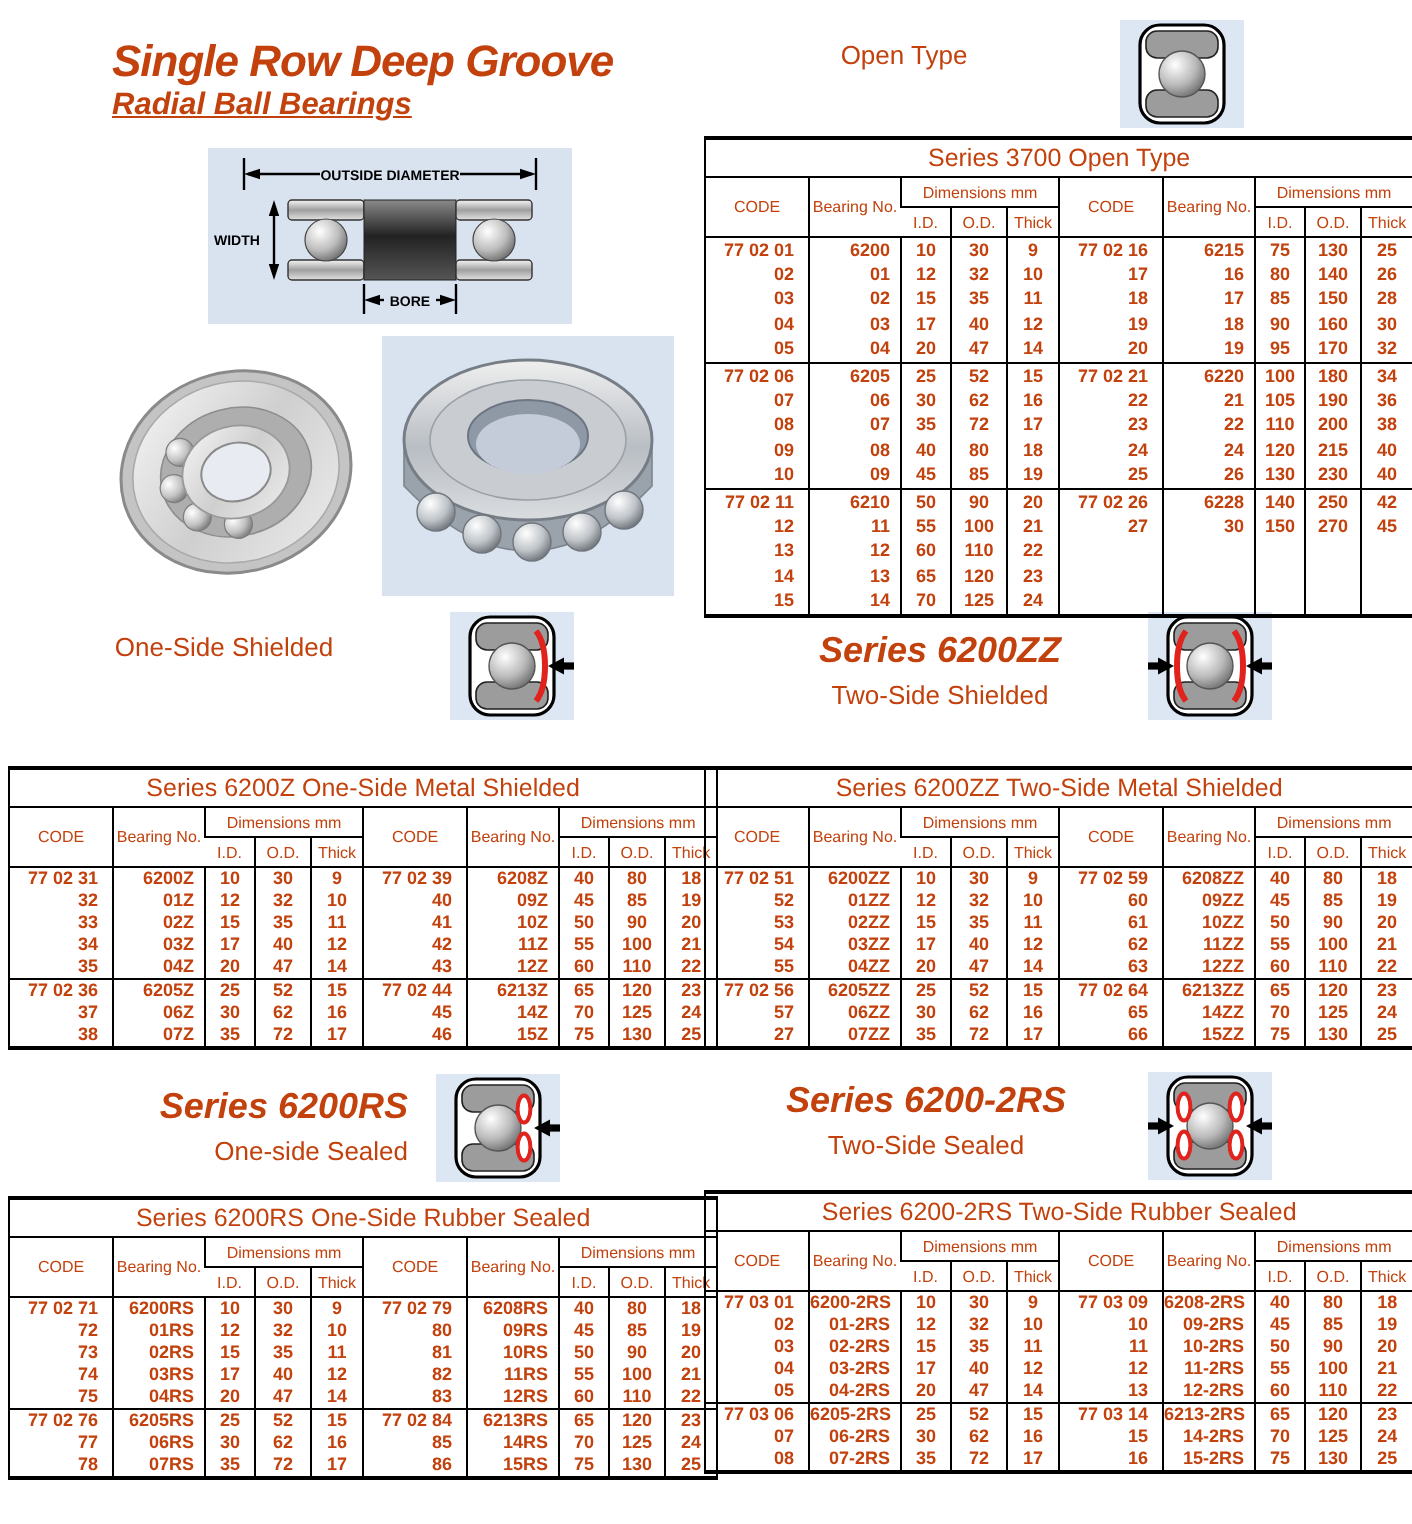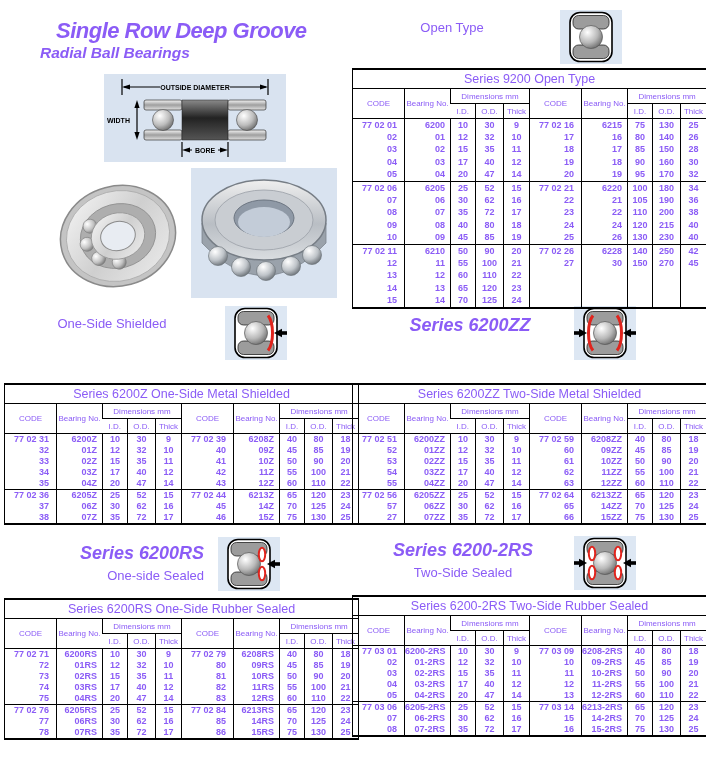--- a/index.html
+++ b/index.html
@@ -1,20 +1,20 @@
 <!DOCTYPE html>
 <html><head>
 <meta charset="utf-8">
 <style>
   html,body{margin:0;padding:0;background:#fff;}
   .page{position:relative;width:706px;height:762px;background:#ffffff;overflow:hidden;
-        font-family:"Liberation Sans",sans-serif;color:#8b5cf6;}
+        font-family:"Liberation Sans",sans-serif;color:#c2410c;}
   
   .main-title{position:absolute;left:56px;top:18px;font:italic bold 22px/26px "Liberation Sans",sans-serif;letter-spacing:-0.5px;}
-  .main-subtitle{position:absolute;left:40px;top:44px;font:italic bold 15.5px/18px "Liberation Sans",sans-serif;}
+  .main-subtitle{position:absolute;left:56px;top:44px;font:italic bold 15.5px/18px "Liberation Sans",sans-serif;text-decoration:underline;}
   .sec{position:absolute;text-align:center;}
   .sec-series{font:italic bold 18px/21px "Liberation Sans",sans-serif;}
   .sec-type{font:13px/16px "Liberation Sans",sans-serif;margin-top:4px;}
   .sec-open{left:352px;top:16px;width:200px;}
   .sec-z{left:12px;top:312px;width:200px;}
   .sec-zz{left:372px;top:315px;width:196px;}
   .sec-rs{left:16px;top:543px;width:188px;text-align:right;}
   .sec-rs2{left:366px;top:540px;width:194px;}
   
   .icon{position:absolute;width:62px;height:54px;}
@@ -167,20 +167,21 @@
   </div>
 
   <div class="sec sec-open">
     <div class="sec-type">Open Type</div>
   </div>
   <div class="sec sec-z">
     <div class="sec-type">One-Side Shielded</div>
   </div>
   <div class="sec sec-zz">
     <div class="sec-series">Series 6200ZZ</div>
+    <div class="sec-type">Two-Side Shielded</div>
   </div>
   <div class="sec sec-rs">
     <div class="sec-series">Series 6200RS</div>
     <div class="sec-type">One-side Sealed</div>
   </div>
   <div class="sec sec-rs2">
     <div class="sec-series">Series 6200-2RS</div>
     <div class="sec-type">Two-Side Sealed</div>
   </div>
 
@@ -295,21 +296,21 @@
           <col style="width: 28px;">
           <col style="width: 26px;">
           <col style="width: 52px;">
           <col style="width: 46px;">
           <col style="width: 25px;">
           <col style="width: 28px;">
           <col style="width: 26px;">
         </colgroup>
         <thead>
           <tr>
-            <td class="ttitle" colspan="10">Series 9200 Open Type</td>
+            <td class="ttitle" colspan="10">Series 3700 Open Type</td>
           </tr>
           <tr>
             <th colspan="1" rowspan="2" style="white-space: normal;">CODE</th>
             <th colspan="1" rowspan="2" style="white-space: normal;">Bearing No.</th>
             <th class="hdims" colspan="3" rowspan="1" style="white-space: normal;">Dimensions mm</th>
             <th colspan="1" rowspan="2" style="white-space: normal;">CODE</th>
             <th colspan="1" rowspan="2" style="white-space: normal;">Bearing No.</th>
             <th class="hdims" colspan="3" rowspan="1" style="white-space: normal;">Dimensions mm</th>
           </tr>
           <tr>

